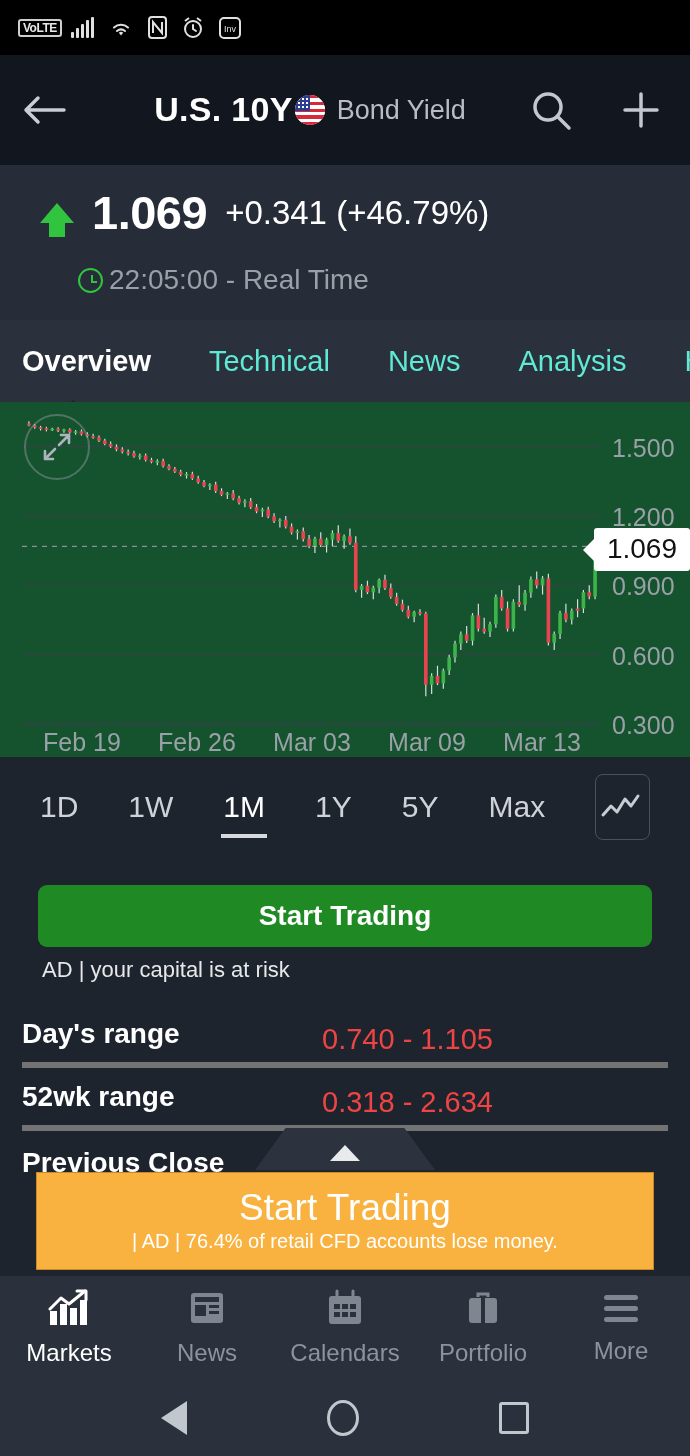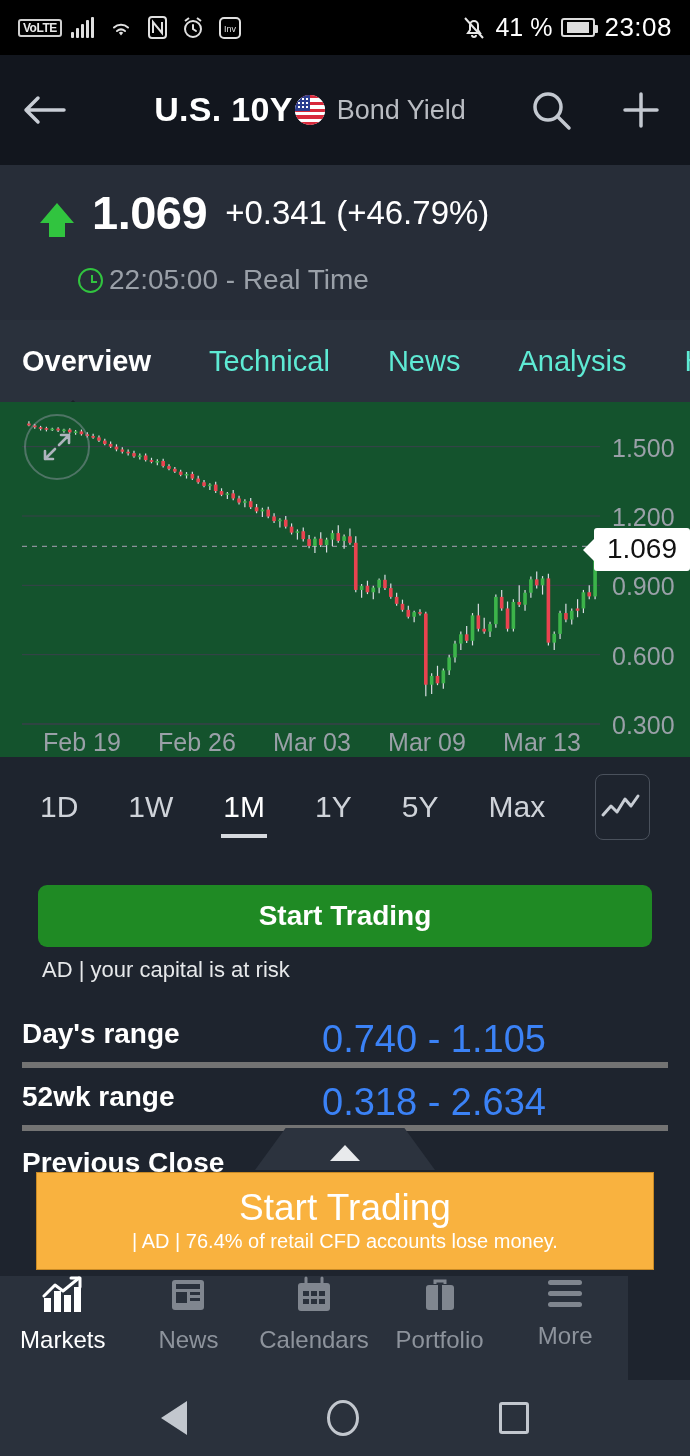--- a/index.html
+++ b/index.html
@@ -130,21 +130,21 @@
   }
   .cta-note{ font-size:22px; color:#e6e8ea; padding:10px 0 0 4px; }
 
   
   .data-list{ background:#1e242e; padding:22px 22px 0 22px; }
   .data-row{
     display:flex; align-items:center; height:63px; border-bottom:6px solid #737373;
   }
   .data-row:last-child{ border-bottom:none; }
   .d-label{ font-size:28px; color:#ffffff; font-weight:bold; width:300px; }
-  .d-value{ font-size:38px; color:#3b82f6;margin-top:12px; }
+  .d-value{ font-size:29px; color:#ef4444;margin-top:12px; }
 
   
   .handle-wrap{
     position:absolute; left:0; right:0; top:1125px; height:45px; display:flex;
     align-items:flex-end; justify-content:center; pointer-events:none;
   }
   .handle{
     width:180px; height:42px; background:#2c333e; pointer-events:auto; cursor:pointer;
     clip-path:polygon(17% 0, 83% 0, 100% 100%, 0% 100%);
     display:flex; align-items:center; justify-content:center; padding-top:8px;
@@ -158,22 +158,22 @@
   .ad-banner{
     position:absolute; left:36px; top:1172px; width:618px; height:98px;
     background:#f9b23f; border:1px solid #c98a25; display:flex; flex-direction:column;
     align-items:center; justify-content:center; cursor:pointer;
   }
   .ad-title{ font-size:37px; color:#fff; line-height:1.05; }
   .ad-sub{ font-size:20px; color:#fff; margin-top:3px; }
 
   
   .bottom-nav{
-    position:absolute; left:0; bottom:76px; width:628px; height:104px; background:#2a313c;
-    display:flex; align-items:flex-start;
+    position:absolute; left:0; bottom:76px; width:690px; height:104px; background:#2a313c;
+    display:flex; align-items:center;
   }
   .nav-item{
     flex:1; display:flex; flex-direction:column; align-items:center; justify-content:center;
     gap:8px; cursor:pointer;
   }
   .nav-label{ font-size:24px; color:#8d939c; }
   .nav-item.active .nav-label{ color:#ffffff; }
 
   
   .android-nav{
@@ -219,34 +219,20 @@
           <path d="M11 8v4l3 2" stroke="#e0e0e0" stroke-width="2" fill="none" stroke-linecap="round"></path>
           <path d="M3 4l4-3M19 4l-4-3" stroke="#e0e0e0" stroke-width="2"></path>
         </svg>
     </span>
     <span class="ic">
       <svg width="22" height="22" viewBox="0 0 22 22">
           <rect x="1" y="1" width="20" height="20" rx="4" stroke="#e0e0e0" stroke-width="2" fill="none"></rect>
           <text x="11" y="15" font-size="9" fill="#e0e0e0" text-anchor="middle" font-family="Liberation Sans, sans-serif">Inv</text>
         </svg>
     </span>
-  </div>
-  <div class="sb-right">
-    <span class="ic">
-      <svg width="24" height="26" viewBox="0 0 24 26">
-          <path d="M6 18h12l-2-3V10a4 4 0 0 0-8 0v5z" stroke="#e8e8e8" stroke-width="2" fill="none"></path>
-          <path d="M10 20a2 2 0 0 0 4 0" stroke="#e8e8e8" stroke-width="2" fill="none"></path>
-          <path d="M3 3l18 20" stroke="#e8e8e8" stroke-width="2"></path>
-        </svg>
-    </span>
-    <span class="sb-pct">41 %</span>
-    <span class="batt">
-        <span class="fill"></span>
-      </span>
-    <span class="sb-time">23:08</span>
   </div>
 </div>
 
 <div class="header">
   <div class="back">
     <svg width="44" height="34" viewBox="0 0 44 34">
         <path d="M42 17H4M16 5L4 17l12 12" stroke="#c9ced6" stroke-width="3.5" fill="none" stroke-linecap="round" stroke-linejoin="round"></path>
       </svg>
   </div>
   <div class="titles">

